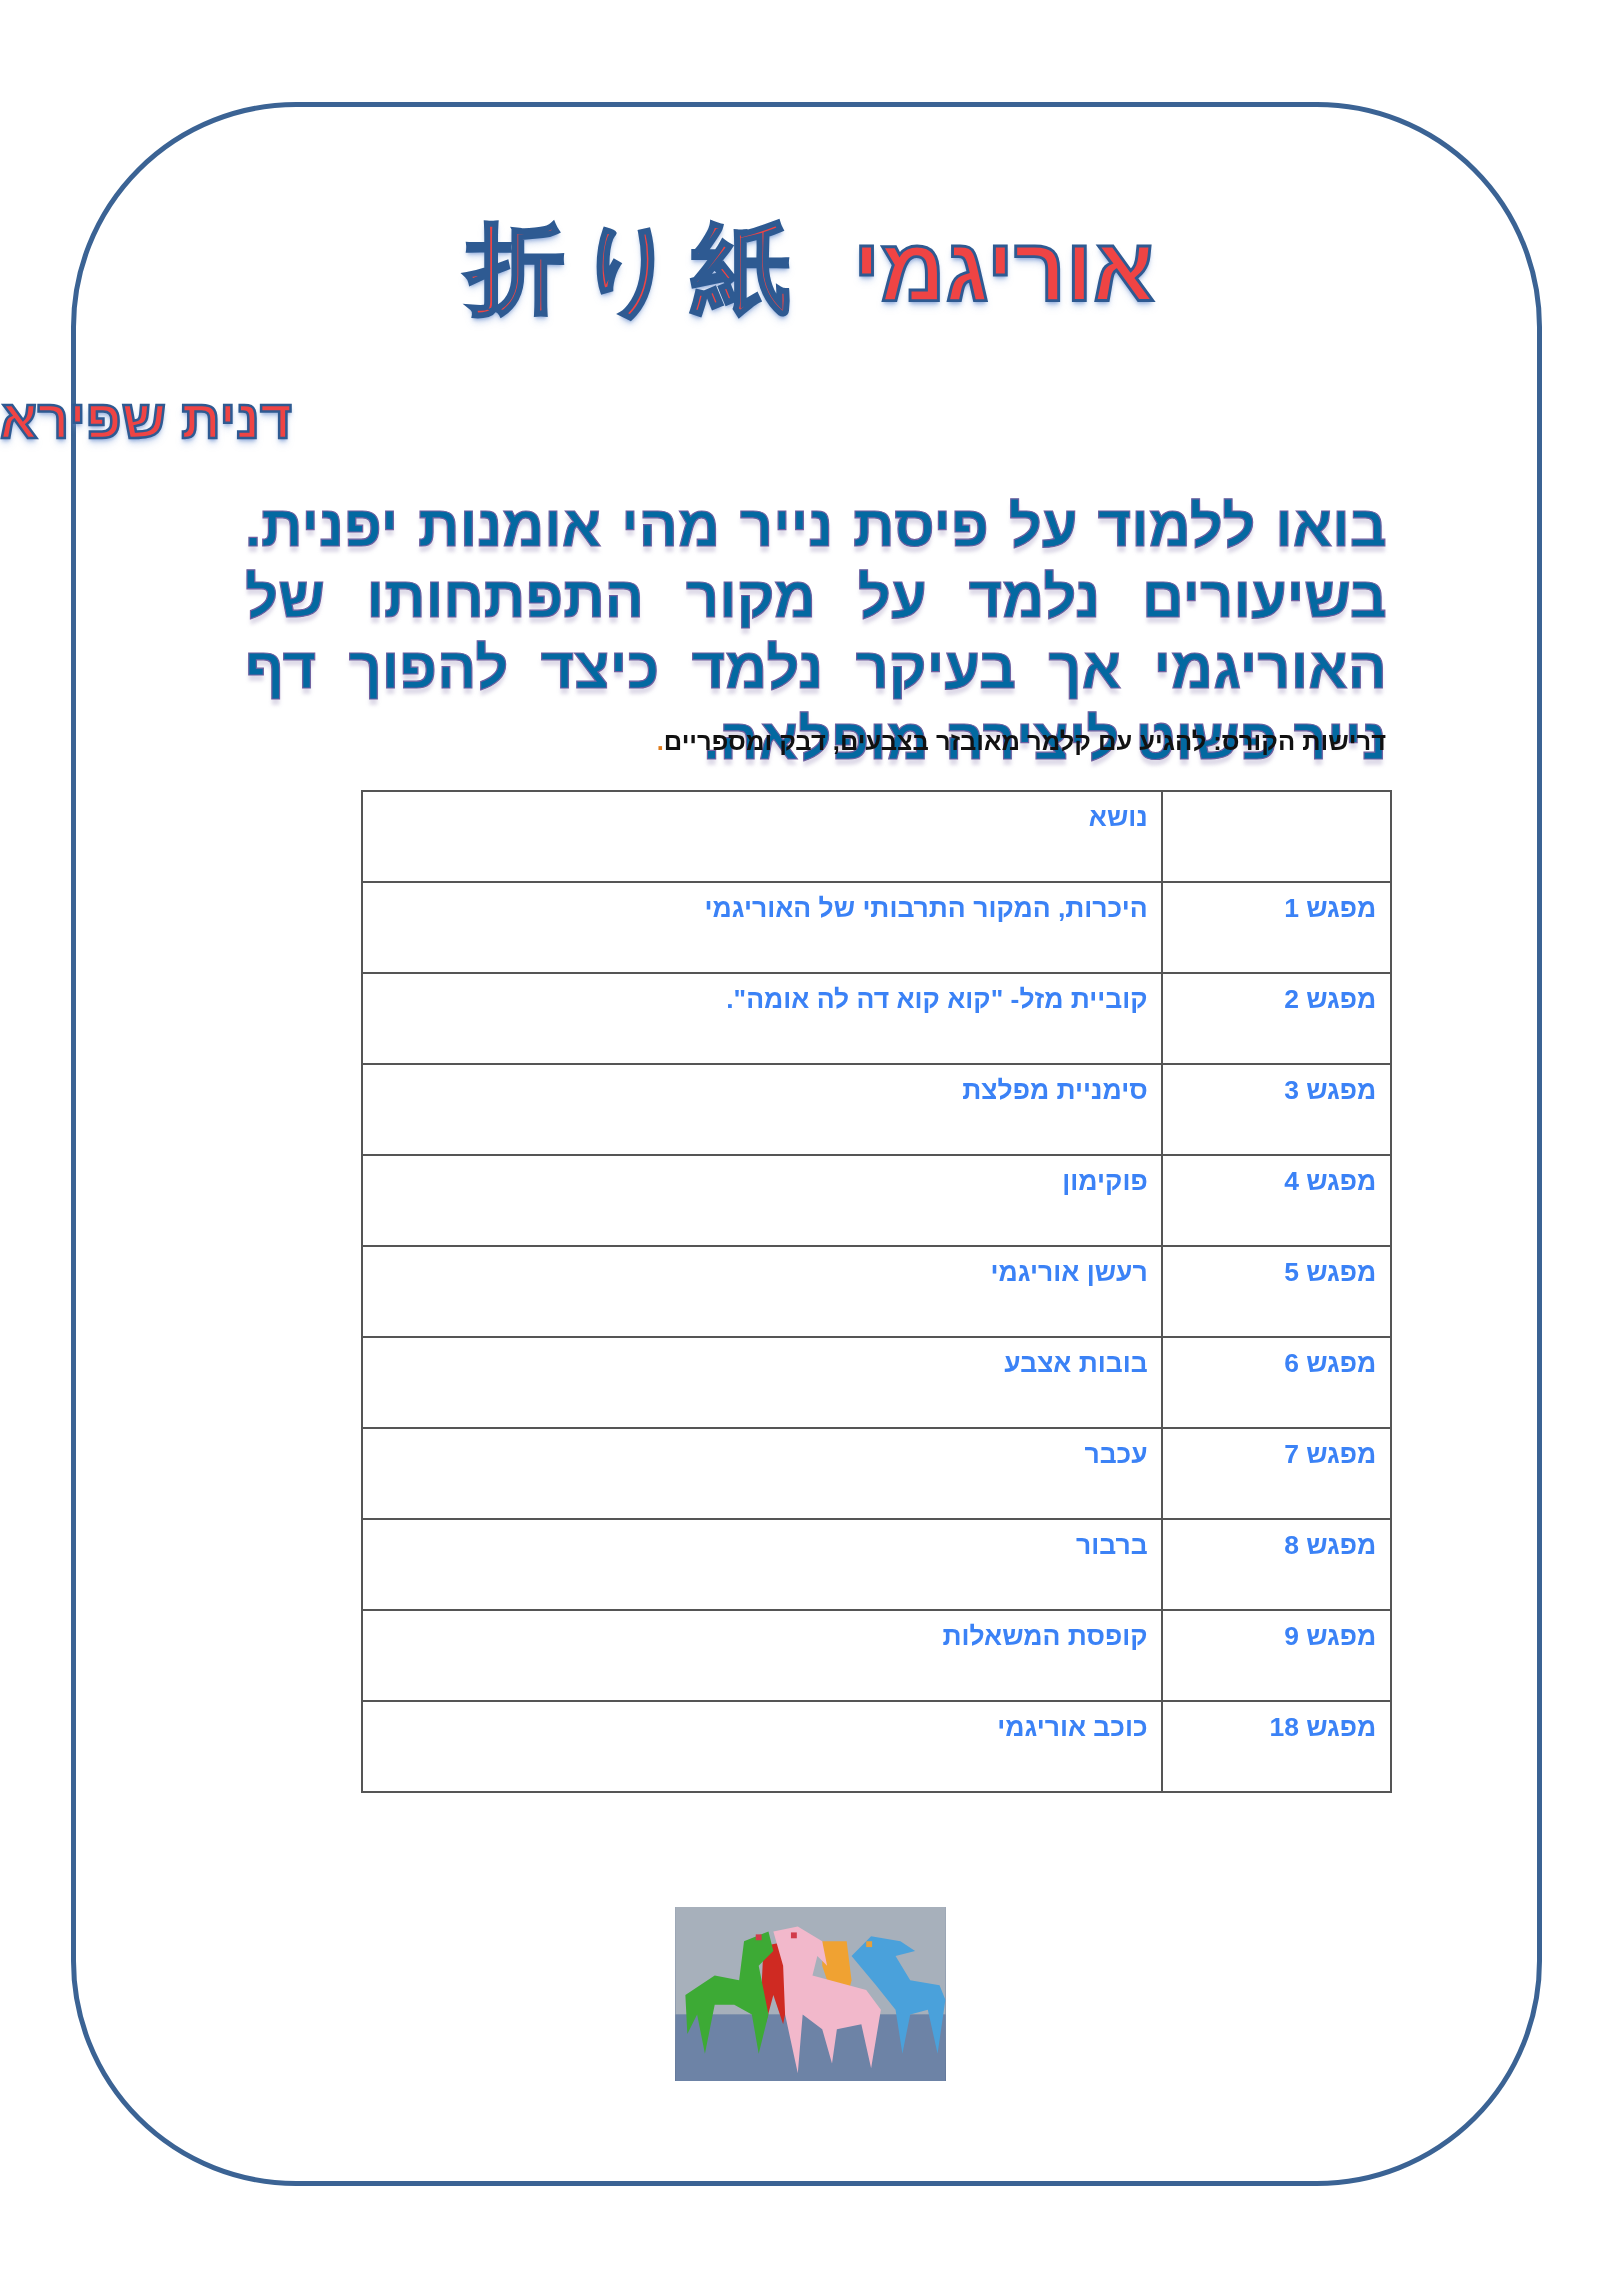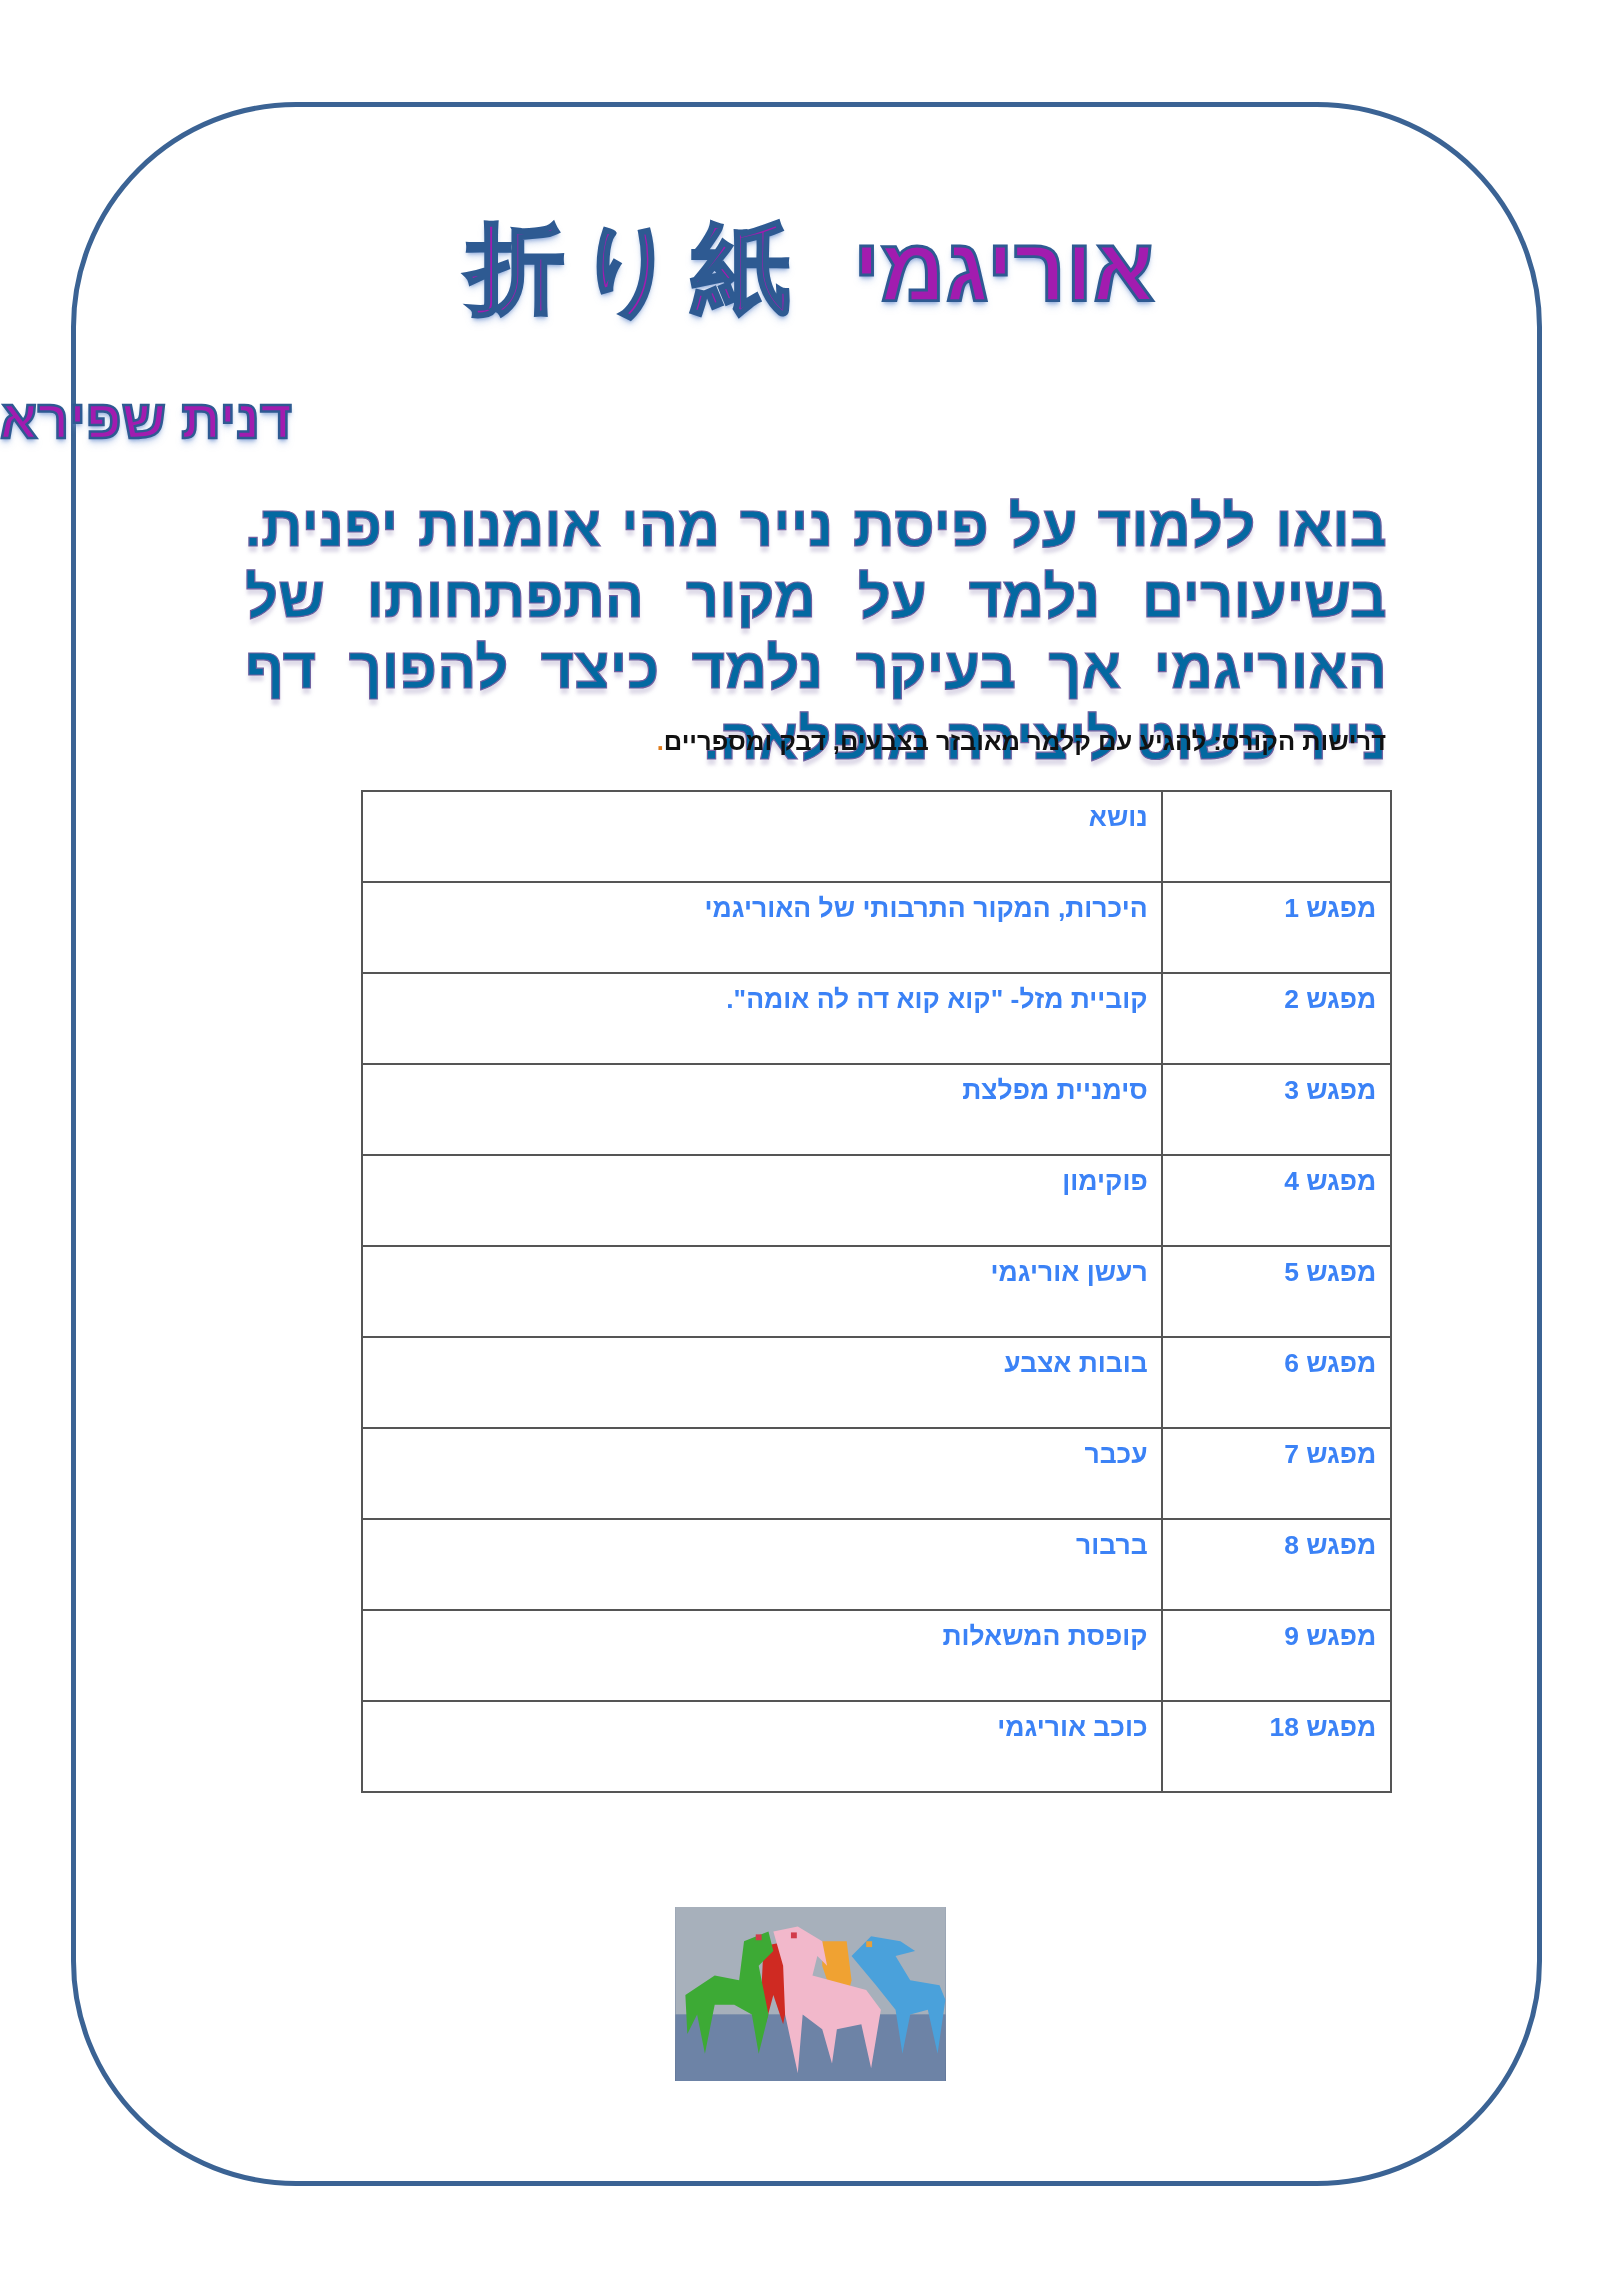--- a/index.html
+++ b/index.html
@@ -9,21 +9,21 @@
     .frame {
       position: absolute; left: 71px; top: 102px; width: 1471px; height: 2084px;
       border: 5.9px solid #3b6394; border-radius: 225px; box-sizing: border-box;
     }
 
     .title-row {
       position: absolute; top: 211px; left: 0; width: 1621px; height: 118px;
       display: flex; justify-content: center; align-items: center; gap: 49px;
     }
     .outline-text {
-      color: #a21caf;
+      color: #ef4444;
       -webkit-text-stroke: 2.9px #2e5a92;
       text-shadow: 0 2.9px 3.9px rgba(90,130,200,0.55), 0 5.9px 7.8px rgba(140,170,220,0.35);
       font-weight: bold;
     }
     .title-jp { font-family: "DejaVu Sans", sans-serif; font-size: 98px; letter-spacing: 13.7px; }
     .title-he { font-family: "Liberation Sans", sans-serif; font-size: 90px; direction: rtl; }
 
     .author {
       position: absolute; top: 387px; left: 0; width: 1621px; text-align: left;
       font-size: 55px; direction: rtl;

